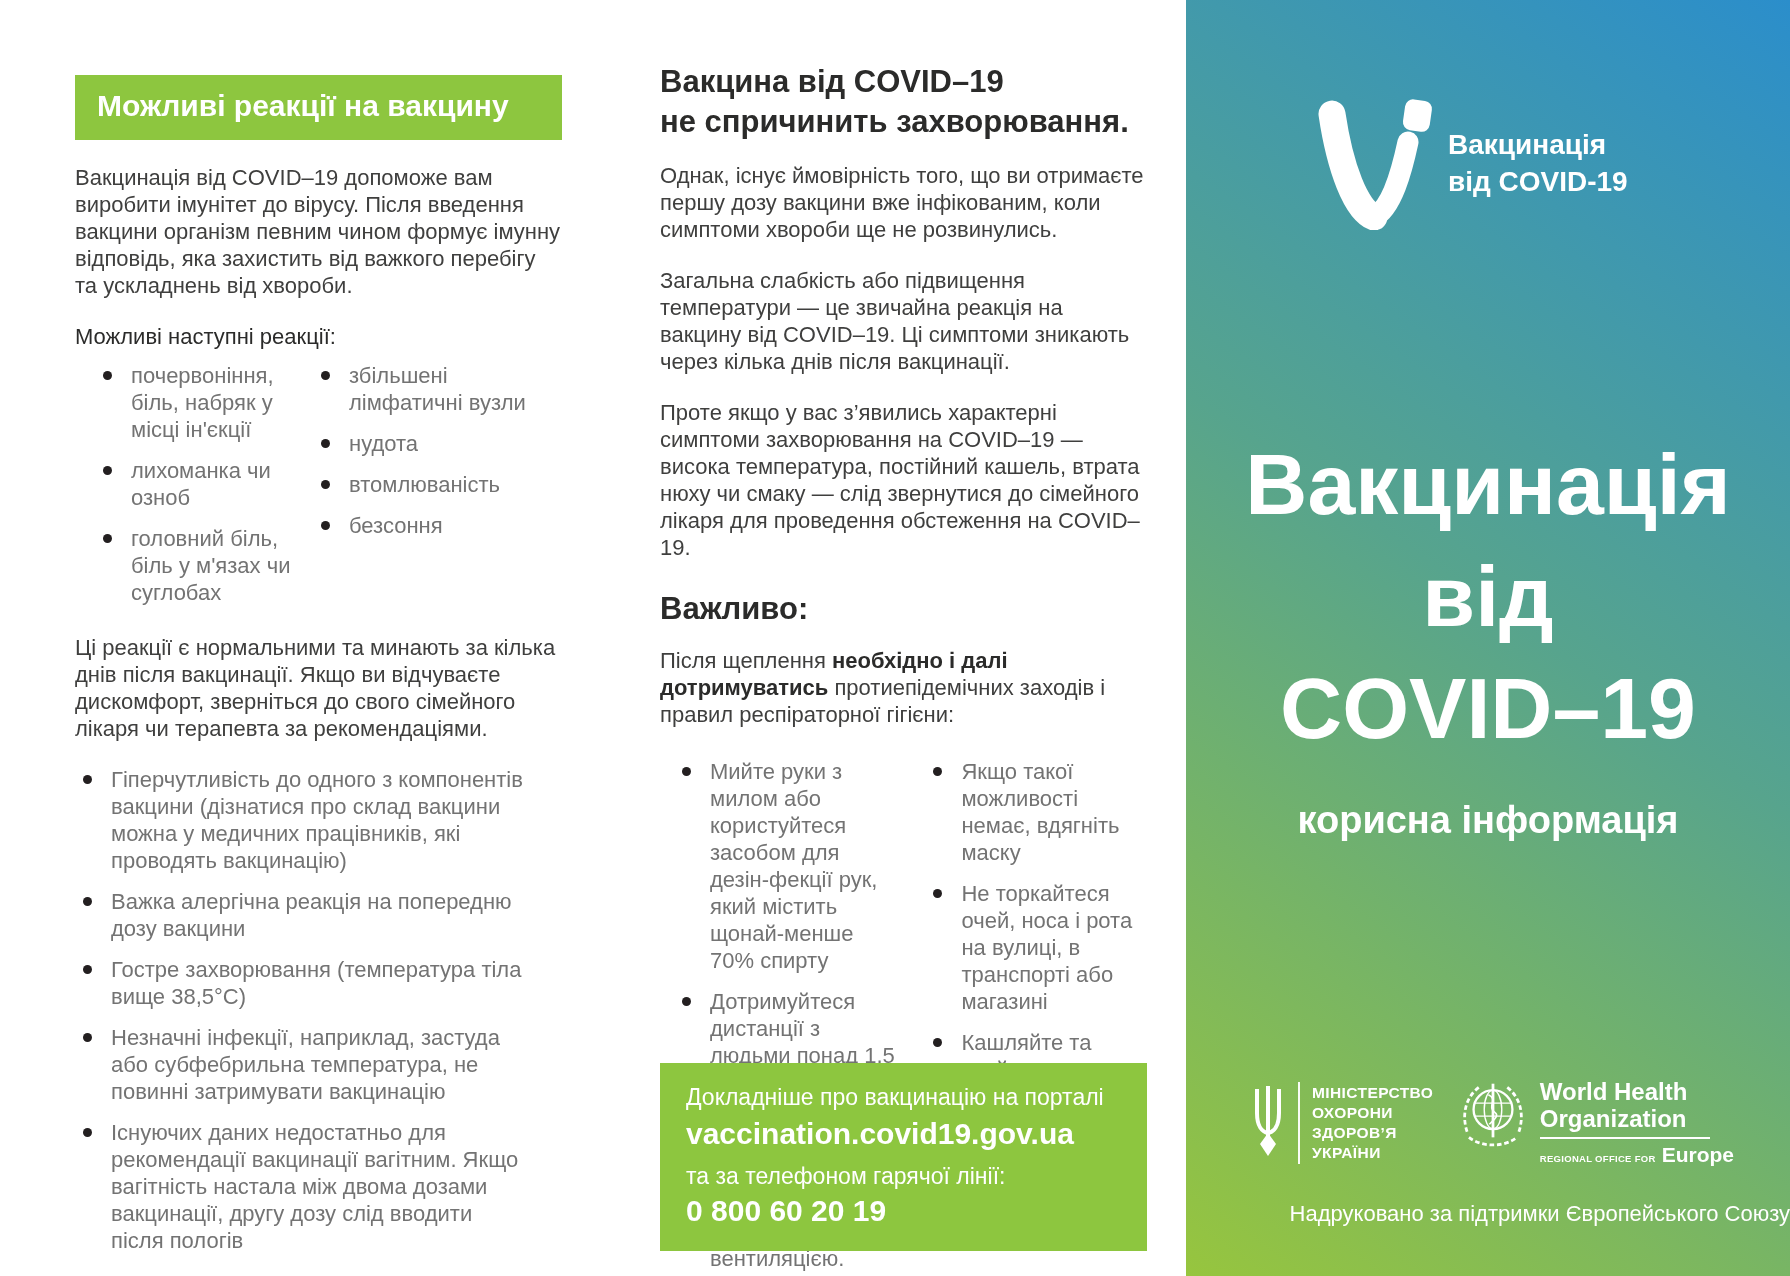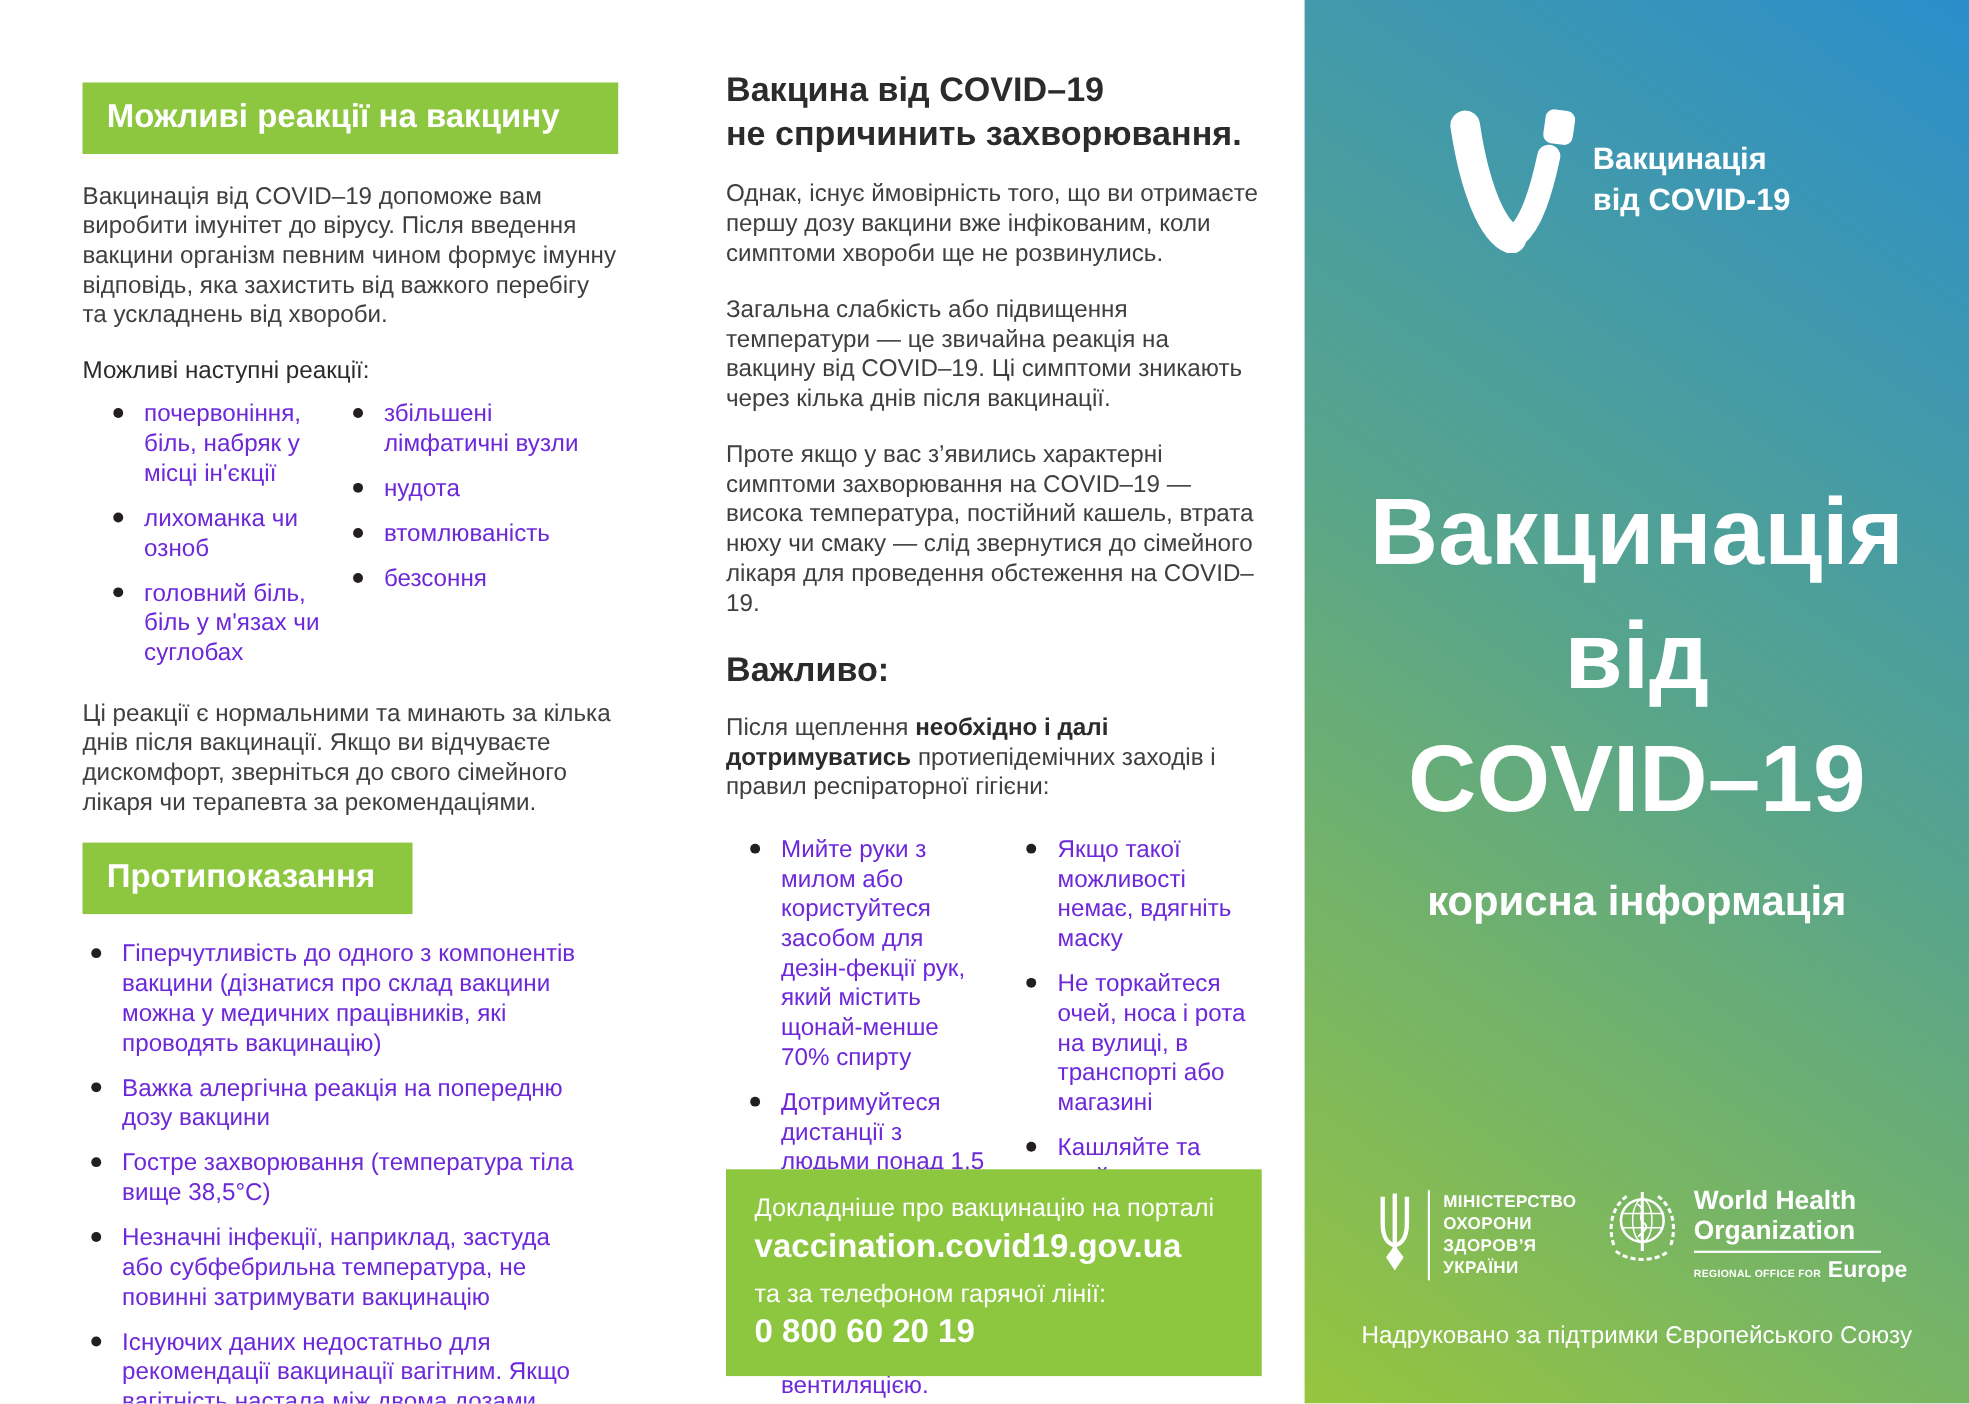--- a/index.html
+++ b/index.html
@@ -34,21 +34,21 @@
     margin:0 0 24px 0;
   }
   .green-bar.full{width:487px;}
   .green-bar.auto{display:inline-block;min-width:300px;margin-bottom:22px;}
 
   
   ul.bullets{list-style:none;margin:0;padding:0;}
   ul.bullets li{
     position:relative;
     padding-left:36px;
-    font-size:22px;line-height:27px;color:#6d28d9;
+    font-size:22px;line-height:27px;color:#737373;
     margin-bottom:14px;
   }
   ul.bullets li::before{
     content:"";position:absolute;left:8px;top:9px;
     width:9px;height:9px;border-radius:50%;background:#231f20;
   }
   .two-col{display:flex;margin:0 0 14px 20px;}
   .two-col .c1{width:218px;}
   .two-col .c2{width:240px;}
   .bullets-wide{margin-left:20px;width:450px;}
@@ -107,21 +107,21 @@
   .moh-text{font-size:15.5px;line-height:20px;font-weight:700;letter-spacing:.4px;}
   .who-logo{display:flex;}
   .who-text{margin-left:10px;}
   .who-name{font-size:24px;line-height:27px;font-weight:700;}
   .who-rule{border-top:2px solid #ffffff;margin:5px 0 4px 0;width:170px;}
   .who-region{display:flex;align-items:baseline;}
   .who-region .small{font-size:9.5px;font-weight:700;letter-spacing:.3px;margin-right:6px;}
   .who-region .big{font-size:21px;font-weight:700;}
   .panel-footer{
     position:absolute;left:0;top:1200px;width:604px;
-    text-align:center;font-size:22px;line-height:28px;color:#ffffff;
+    text-align:right;font-size:22px;line-height:28px;color:#ffffff;
   }
 </style>
 </head>
 <body>
 
 <div class="leaflet" data-interactable="false">
 
   <div class="left-col" data-interactable="false">
     <div class="green-bar full" data-interactable="false">
       <span data-interactable="false">Можливі реакції на вакцину</span>
@@ -138,23 +138,20 @@
       <ul class="bullets c2" data-interactable="false">
         <li data-interactable="false">збільшені лімфатичні вузли</li>
         <li data-interactable="false">нудота</li>
         <li data-interactable="false">втомлюваність</li>
         <li data-interactable="false">безсоння</li>
       </ul>
     </div>
 
     <p class="body" data-interactable="false">Ці реакції є нормальними та минають за кілька днів після вакцинації. Якщо ви відчуваєте дискомфорт, зверніться до свого сімейного лікаря чи терапевта за рекомендаціями.</p>
 
-    <div class="green-bar auto" data-interactable="false">
-      <span data-interactable="false">Протипоказання</span>
-    </div>
 
     <ul class="bullets bullets-wide" data-interactable="false">
       <li data-interactable="false">Гіперчутливість до одного з компонентів вакцини (дізнатися про склад вакцини можна у медичних працівників, які проводять вакцинацію)</li>
       <li data-interactable="false">Важка алергічна реакція на попередню дозу вакцини</li>
       <li data-interactable="false">Гостре захворювання (температура тіла вище 38,5°C)</li>
       <li data-interactable="false">Незначні інфекції, наприклад, застуда або субфебрильна температура, не повинні затримувати вакцинацію</li>
       <li data-interactable="false">Існуючих даних недостатньо для рекомендації вакцинації вагітним. Якщо вагітність настала між двома дозами вакцинації, другу дозу слід вводити після пологів</li>
     </ul>
   </div>
 

